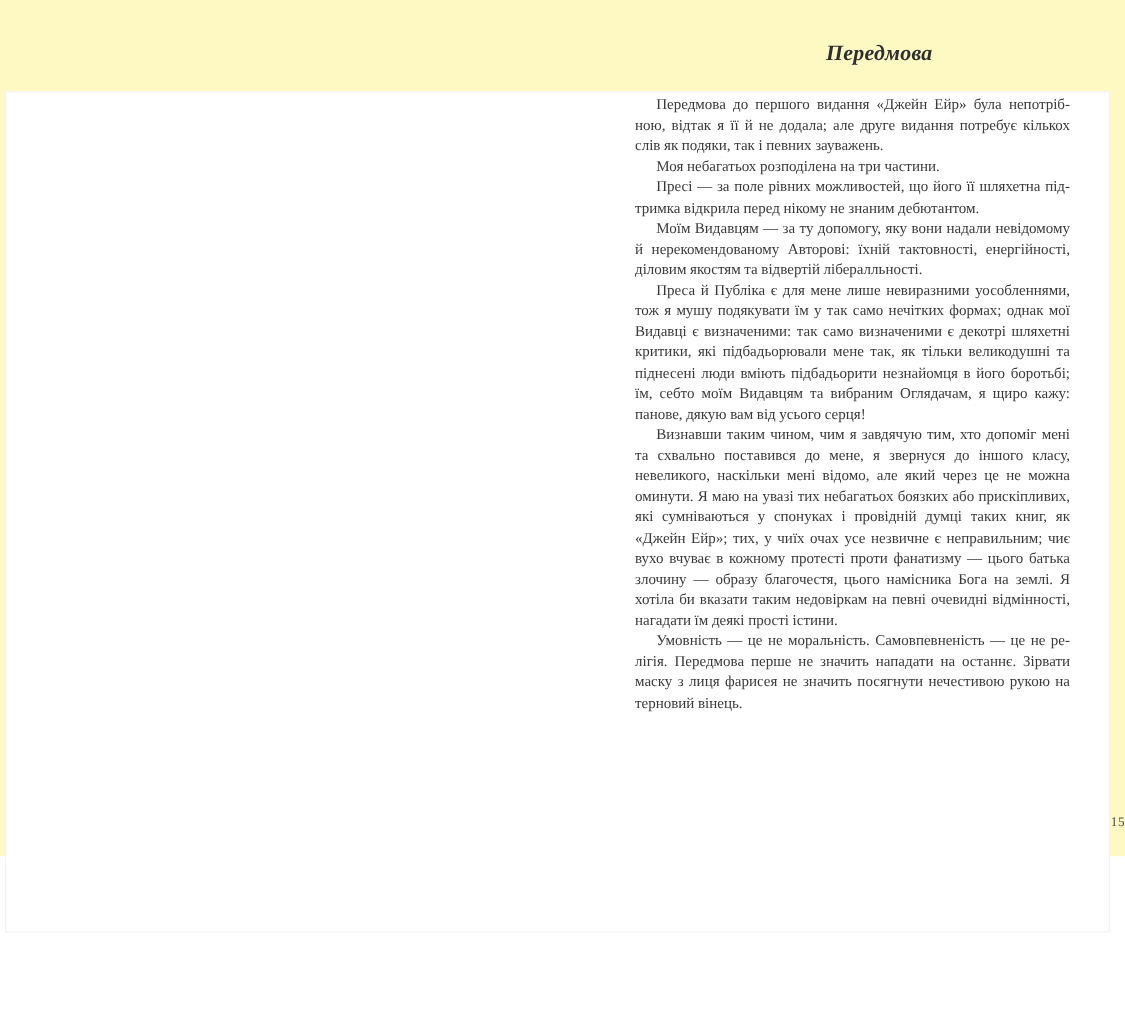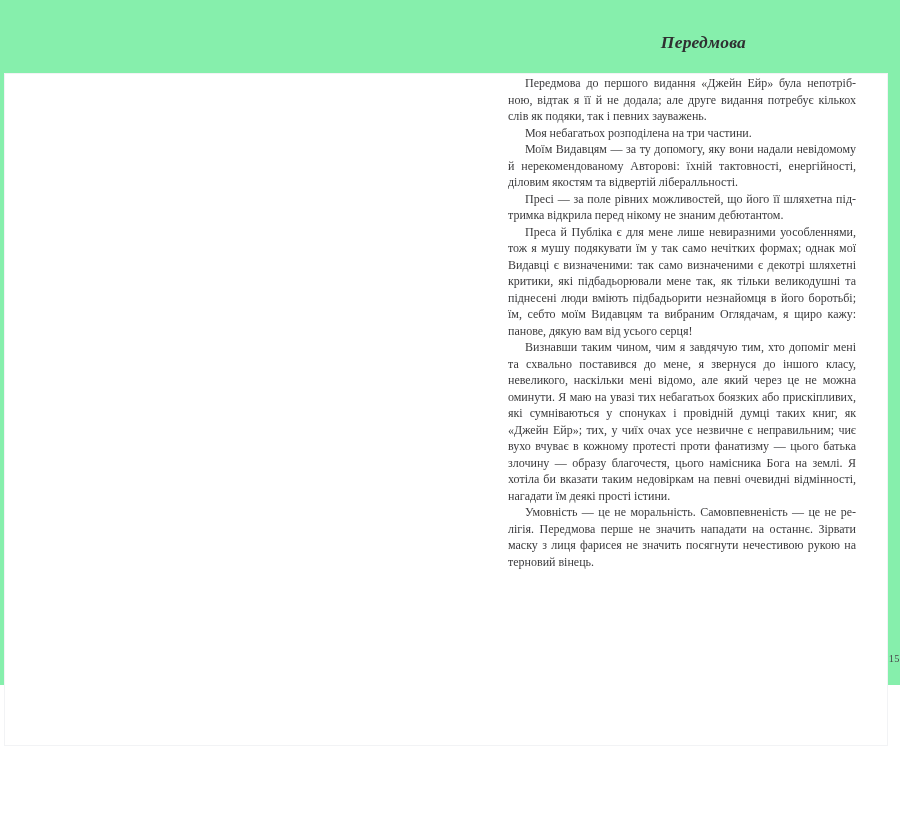--- a/index.html
+++ b/index.html
@@ -11,21 +11,21 @@
     width: 900px;
     height: 817px;
     overflow: hidden;
     font-family: "Liberation Serif", "DejaVu Serif", serif;
   }
 
   #viewport {
     position: relative;
     width: 900px;
     height: 685px;
-    background: #86efac;
+    background: #fef9c3;
   }
 
   
   #page-sheet {
     position: absolute;
     left: 4px;
     top: 73px;
     width: 884px;
     height: 673px;
     background: #ffffff;
@@ -114,22 +114,22 @@
     <div class="page" id="page-left"></div>
 
     <div class="page" id="page-right">
 
       <div id="text-column">
 
         <h1 id="chapter-title">Передмова</h1>
 
         <p class="para">Передмова до першого видання «Джейн Ейр» була непотріб­ною, відтак я її й не додала; але друге видання потребує кількох слів як подяки, так і певних зауважень.</p>
         <p class="para">Моя небагатьох розподілена на три частини.</p>
+        <p class="para">Пресі — за поле рівних можливостей, що його її шляхетна під­тримка відкрила перед нікому не знаним дебютантом.</p>
         <p class="para">Моїм Видавцям — за ту допомогу, яку вони надали невідомо­му й нерекомендованому Авторові: їхній тактовності, енергійно­сті, діловим якостям та відвертій лібералльності.</p>
-        <p class="para">Пресі — за поле рівних можливостей, що його її шляхетна під­тримка відкрила перед нікому не знаним дебютантом.</p>
         <p class="para">Преса й Публіка є для мене лише невиразними уособлення­ми, тож я мушу подякувати їм у так само нечітких формах; од­нак мої Видавці є визначеними: так само визначеними є декотрі шляхетні критики, які підбадьорювали мене так, як тільки ве­ликодушні та піднесені люди вміють підбадьорити незнайомця в його боротьбі; їм, себто моїм Видавцям та вибраним Огляда­чам, я щиро кажу: панове, дякую вам від усього серця!</p>
         <p class="para">Визнавши таким чином, чим я завдячую тим, хто допоміг мені та схвально поставився до мене, я звернуся до іншого кла­су, невеликого, наскільки мені відомо, але який через це не мож­на оминути. Я маю на увазі тих небагатьох боязких або прискіп­ливих, які сумніваються у спонуках і провідній думці таких книг, як «Джейн Ейр»; тих, у чиїх очах усе незвичне є неправиль­ним; чиє вухо вчуває в кожному протесті проти фанатизму — цього батька злочину — образу благочестя, цього намісника Бога на землі. Я хотіла би вказати таким недовіркам на певні очевидні відмінності, нагадати їм деякі прості істини.</p>
         <p class="para">Умовність — це не моральність. Самовпевненість — це не ре­лігія. Передмова перше не значить нападати на останнє. Зірва­ти маску з лиця фарисея не значить посягнути нечестивою ру­кою на терновий вінець.</p>
 
       </div>
 
       <div id="page-number">
         <span id="page-number-inner">15</span>
       </div>
 

